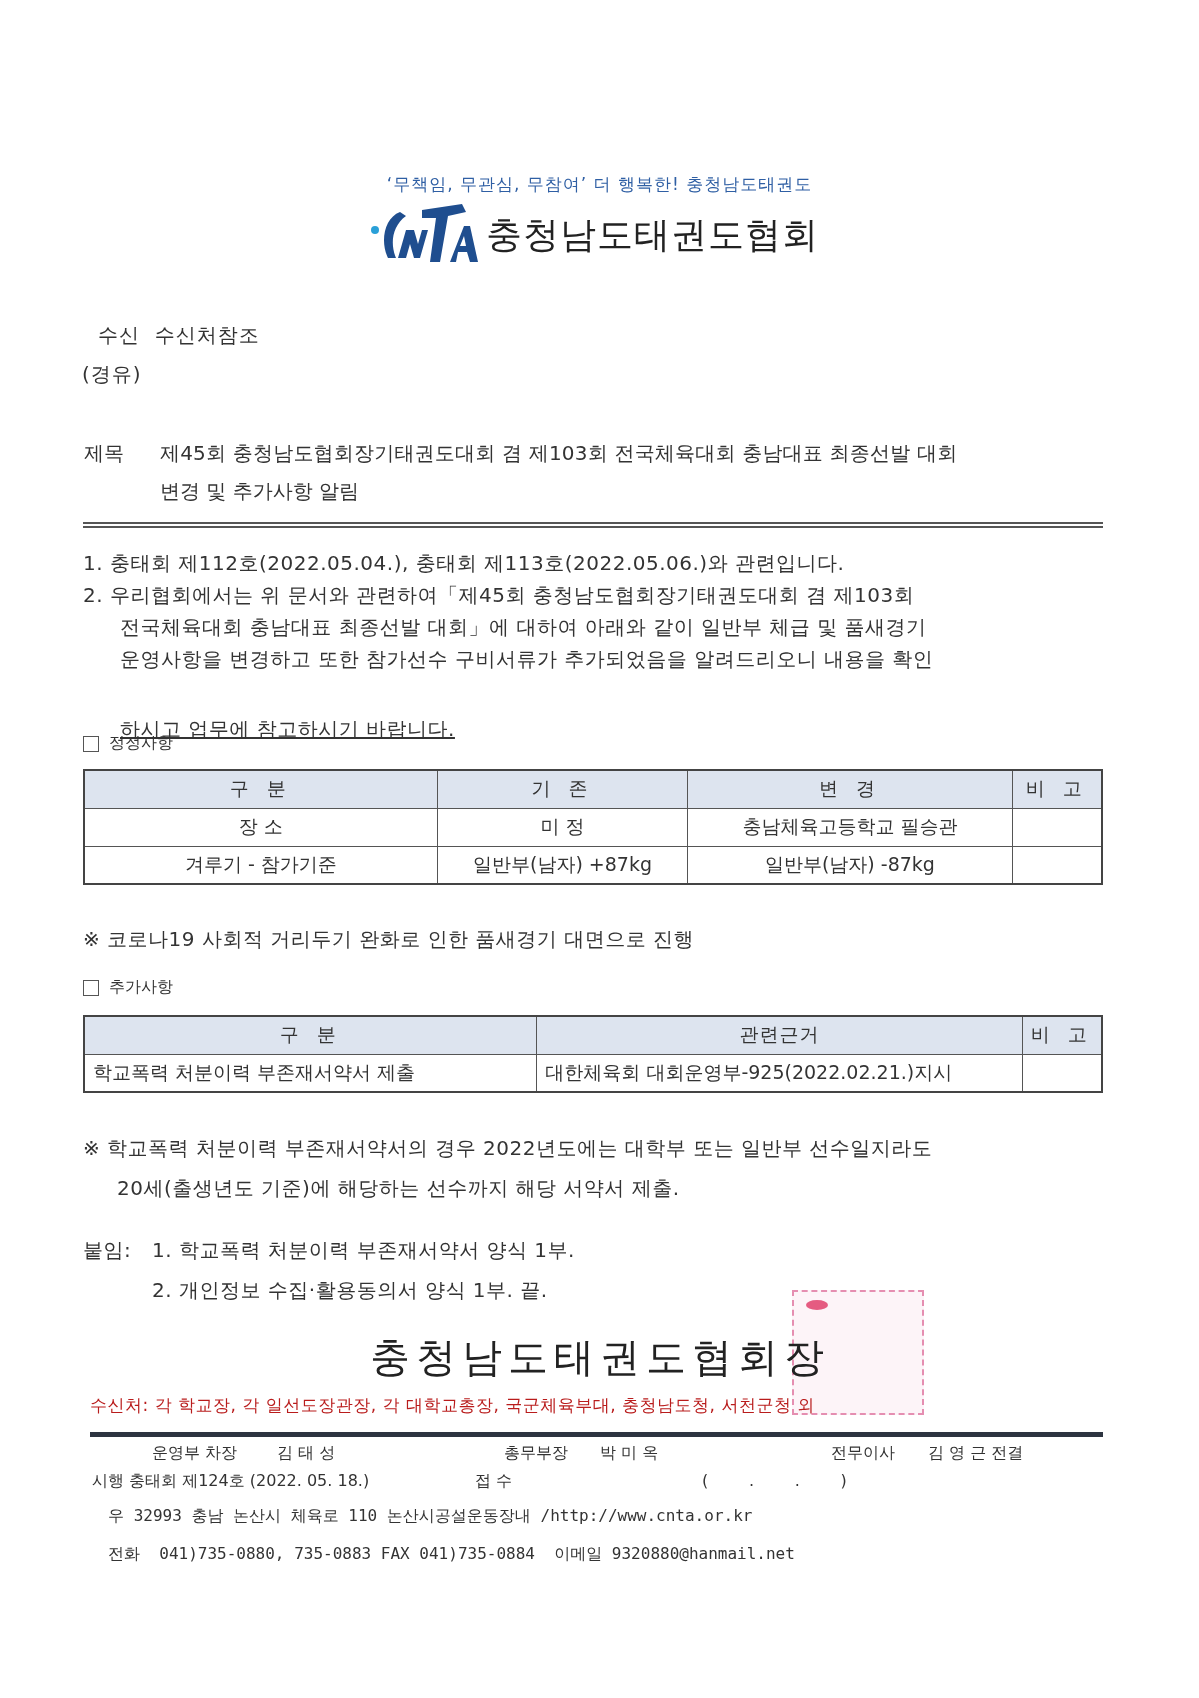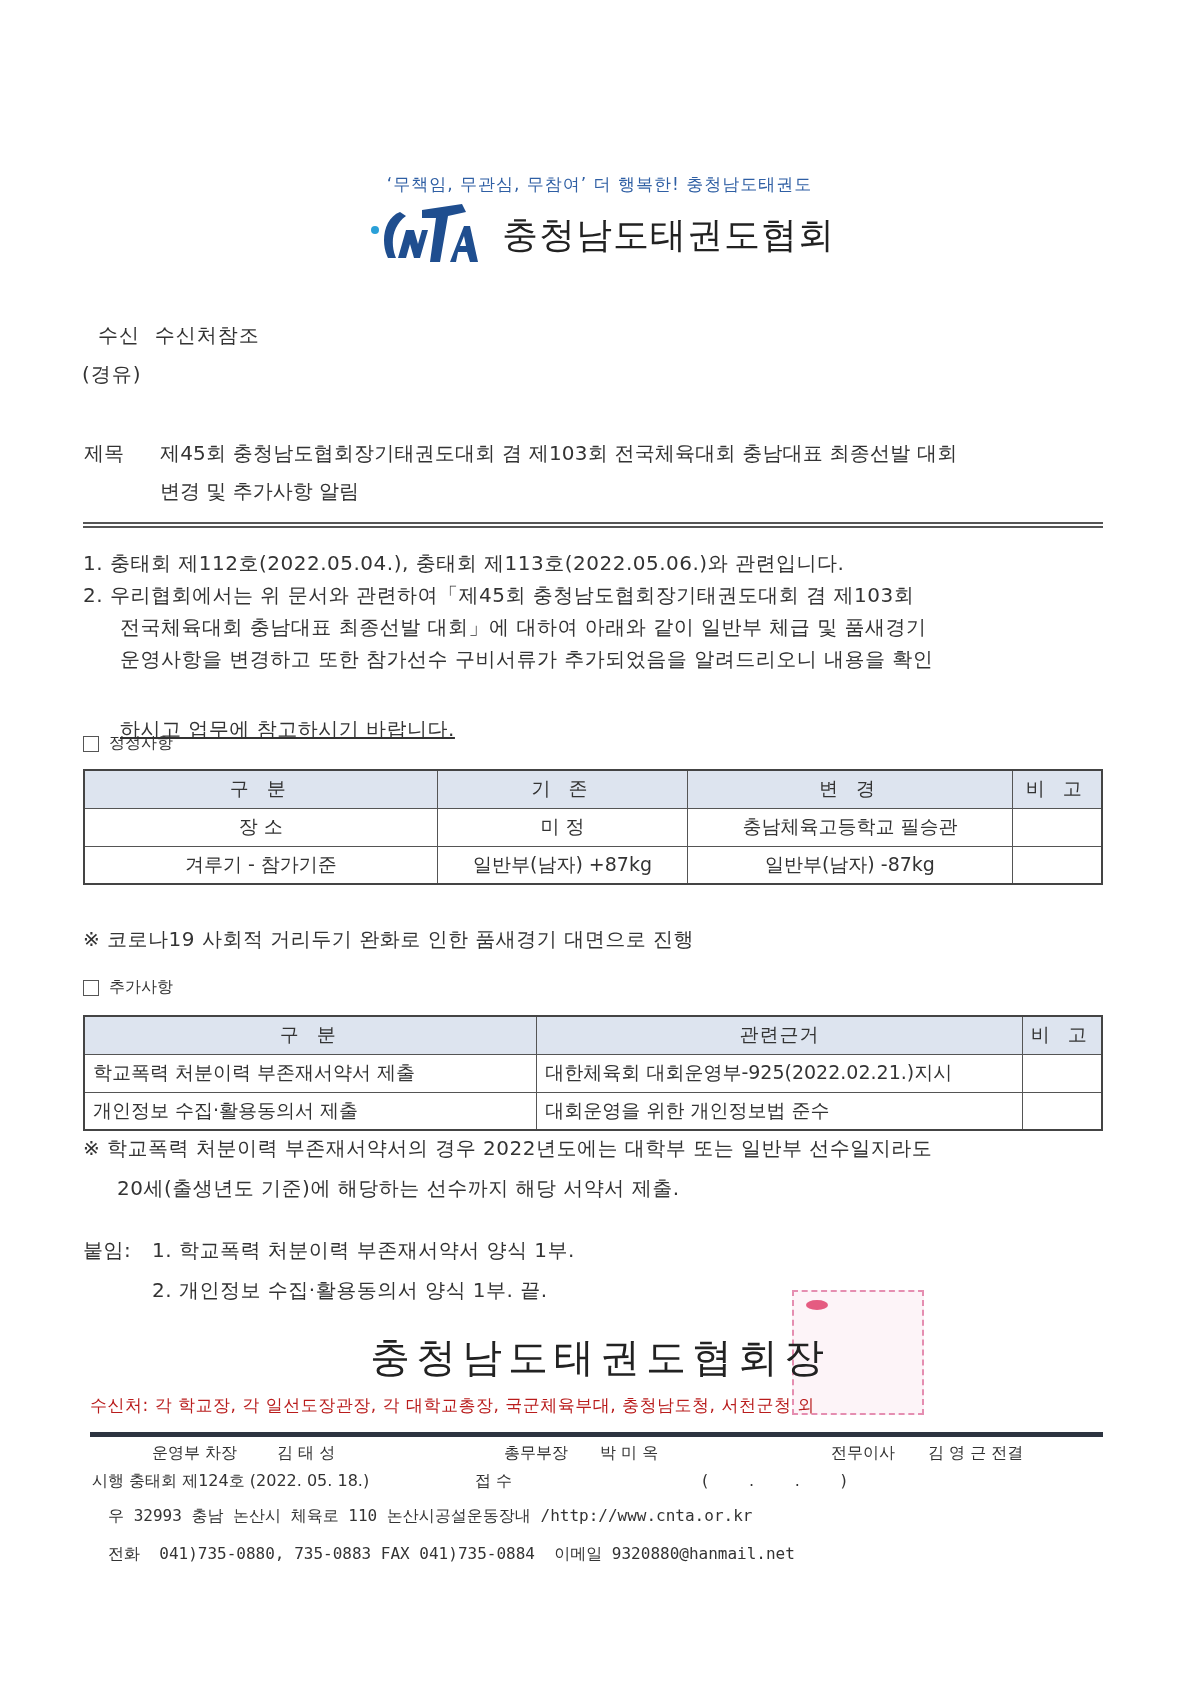--- a/index.html
+++ b/index.html
@@ -4,21 +4,21 @@
 <style>
   * { box-sizing: border-box; margin: 0; padding: 0; }
   html, body { width: 1199px; height: 1698px; background: #ffffff; overflow: hidden; }
   body { position: relative; font-family: "DejaVu Sans", "Liberation Sans", sans-serif; color: #2a2a2a; }
   .abs { position: absolute; white-space: nowrap; }
 
   
   .slogan { left: 0; width: 1199px; top: 173px; text-align: center; font-size: 17px; color: #2f5fa4; letter-spacing: 1px; }
   .logo-wrap { left: 370px; top: 200px; height: 70px; display: flex; align-items: center; }
   .logo-wrap svg { display: block; }
-  .org-name { font-size: 36px; color: #222; margin-left: 22px; letter-spacing: 1px; }
+  .org-name { font-size: 36px; color: #222; margin-left: 6px; letter-spacing: 1px; }
 
   
   .recv { left: 98px; top: 322px; font-size: 20px; color: #333; letter-spacing: 1px; }
   .via  { left: 82px; top: 361px; font-size: 20px; color: #333; letter-spacing: 1px; }
 
   .subj-label { left: 84px; top: 440px; font-size: 20px; color: #333; }
   .subj-1 { left: 160px; top: 440px; font-size: 20px; color: #333; letter-spacing: 0.2px; }
   .subj-2 { left: 160px; top: 478px; font-size: 20px; color: #333; }
 
   .dbl-rule { left: 83px; top: 522px; width: 1020px; height: 6px; border-top: 2px solid #555; border-bottom: 2px solid #555; }
@@ -135,25 +135,20 @@
       <tr>
     <th>구 분</th>
     <th style="letter-spacing:1px;">관련근거</th>
     <th>비 고</th>
   </tr>
   <tr>
     <td class="left">학교폭력 처분이력 부존재서약서 제출</td>
     <td class="left">대한체육회 대회운영부-925(2022.02.21.)지시</td>
     <td></td>
   </tr>
-  <tr>
-    <td class="left">개인정보 수집·활용동의서 제출</td>
-    <td class="left">대회운영을 위한 개인정보법 준수</td>
-    <td></td>
-  </tr>
 </tbody>
   </table>
 <div class="abs note" style="top:1135px;">※ 학교폭력 처분이력 부존재서약서의 경우 2022년도에는 대학부 또는 일반부 선수일지라도</div>
 <div class="abs note" style="left:117px; top:1175px;">20세(출생년도 기준)에 해당하는 선수까지 해당 서약서 제출.</div>
 
 <div class="abs attach" style="left:83px; top:1237px;">붙임:</div>
 <div class="abs attach" style="left:152px; top:1237px;">1. 학교폭력 처분이력 부존재서약서 양식 1부.</div>
 <div class="abs attach" style="left:152px; top:1277px;">2. 개인정보 수집·활용동의서 양식 1부.  끝.</div>
 
 <div class="abs stamp">

